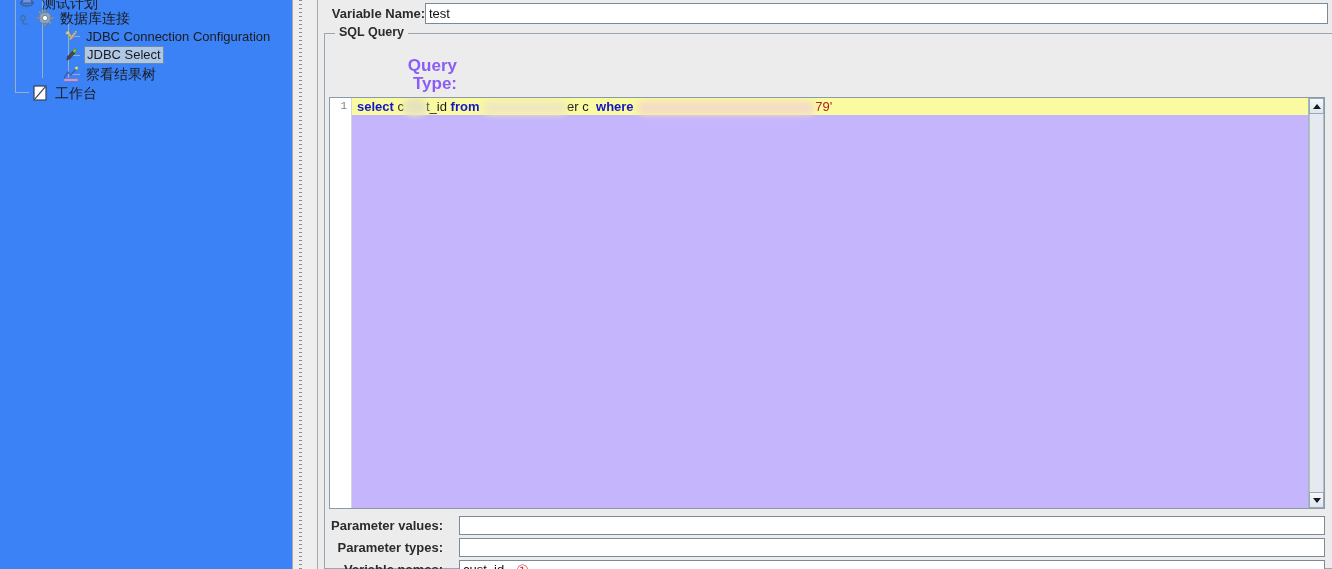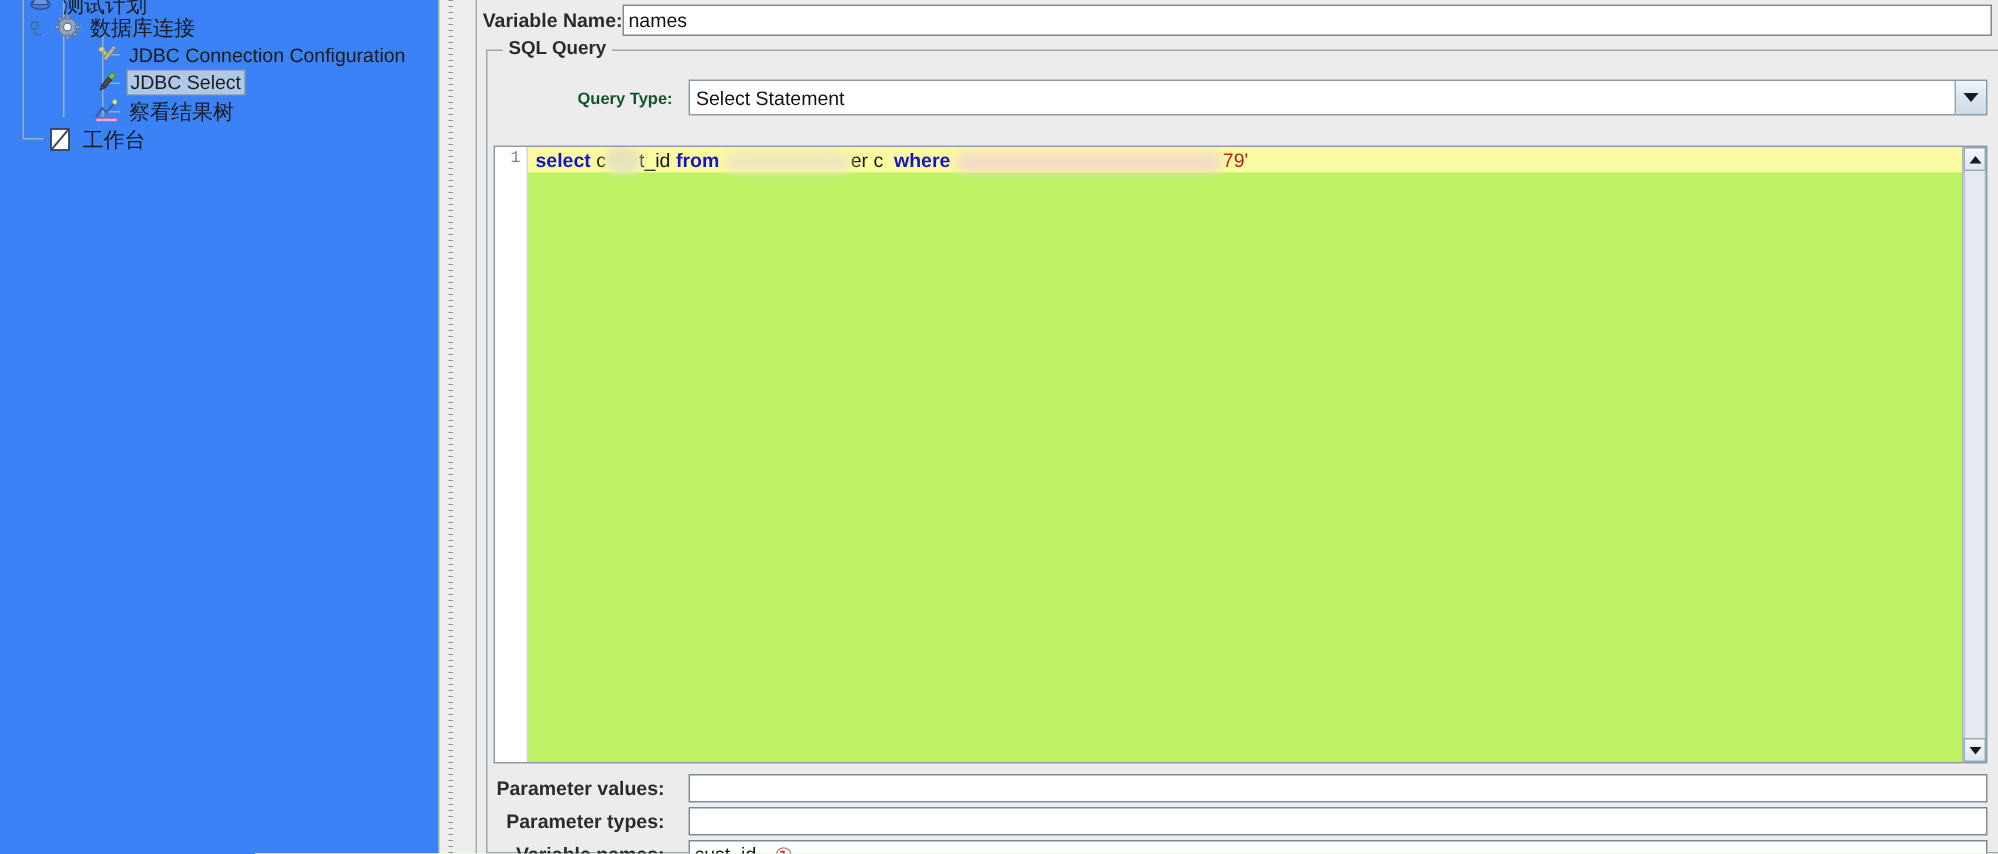--- a/index.html
+++ b/index.html
@@ -138,24 +138,24 @@
     font-weight: bold;
     color: #2b2b2b;
     white-space: nowrap;
   }
 
   
   .qtype-label {
     position: absolute;
     left: 60px; top: 23px;
     width: 72px; height: 18px;
-    font-size: 11px;
+    font-size: 17px;
     font-weight: bold;
-    color: #14532d;
-    text-align: left;
+    color: #8b5cf6;
+    text-align: right;
     line-height: 18px;
   }
   .combo {
     position: absolute;
     left: 134px; top: 19px;
     width: 866px; height: 24px;
     background: #ffffff;
     border: 1px solid #8b9aa8;
     box-sizing: border-box;
     display: flex;
@@ -217,21 +217,21 @@
     font-size: 11px;
     color: #808080;
     text-align: right;
     padding-right: 4px;
     line-height: 17px;
     font-family: "Liberation Mono", "DejaVu Sans Mono", monospace;
   }
   .code-area {
     flex: 1;
     position: relative;
-    background: #bef264;
+    background: #c4b5fd;
     overflow: hidden;
   }
   .code-line-hl {
     position: absolute;
     left: 0; top: 0;
     width: 100%;
     height: 17px;
     background: #fafaa0;
   }
   .code-text {
@@ -450,35 +450,29 @@
     </div>
   </div>
 
   <div class="splitter">
     <div class="splitter-dots"></div>
   </div>
 
   <div class="right-panel">
 
     <div class="varname-row">
-      <div class="form-label" style="width:93px;">Variable Name:</div>
-      <div class="jtextfield" style="flex:1;">names</div>
+      <div class="form-label" style="width:93px;margin-left:10px;">Variable Name:</div>
+      <div class="jtextfield" style="flex:1;">test</div>
     </div>
 
     <div class="group-box">
       <div class="group-title">SQL Query</div>
 
       <div class="qtype-label">Query Type:</div>
 
-      <div class="combo">
-        <div class="combo-text">Select Statement</div>
-        <div class="combo-btn">
-          <span class="arrow-down"></span>
-        </div>
-      </div>
 
 
       <div class="editor-wrap">
         <div class="gutter">
           <div class="gutter-num">1</div>
         </div>
         <div class="code-area">
           <div class="code-line-hl"></div>
           <div class="code-text" id="code-text"><span class="kw">select</span><span class="ident"> </span><span class="ident">c</span><span class="redact c1" style="width: 22px;"></span><span class="ident">t_id</span><span class="ident"> </span><span class="kw">from</span><span class="ident"> </span><span class="redact c2" style="width: 84px;"></span><span class="ident">er c</span><span class="ident">  </span><span class="kw">where</span><span class="ident"> </span><span class="redact c3" style="width: 178px;"></span><span class="num">79'</span></div>
           <div class="blur-dot" style="left:52px; top:1px; width:22px; height:15px; background:#e6e2b8;"></div>

